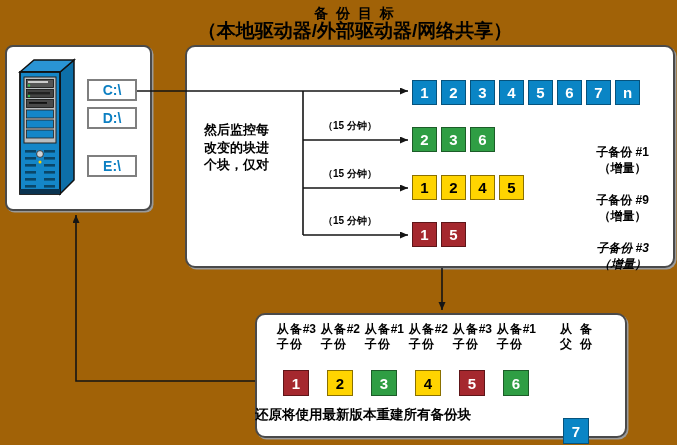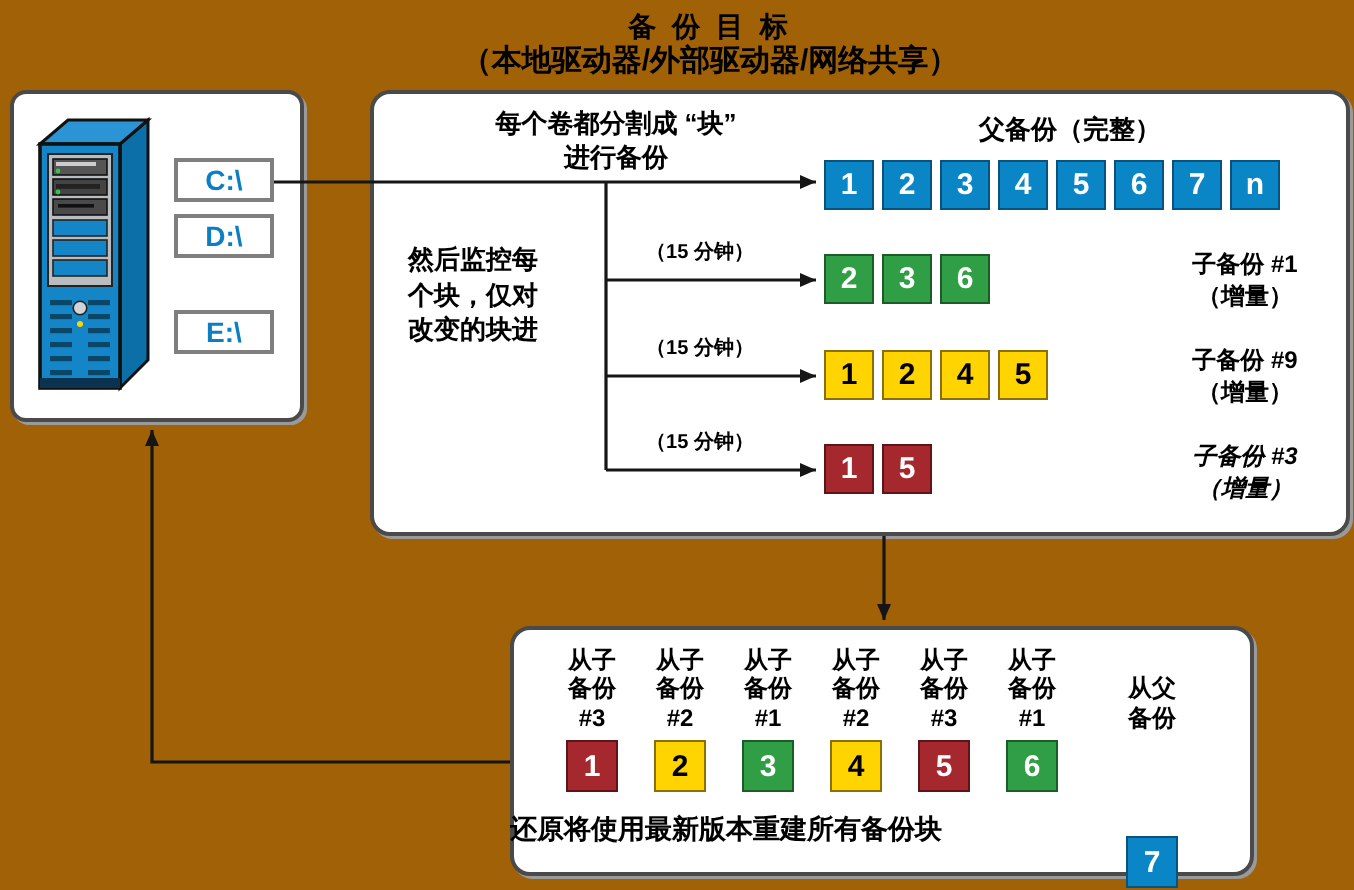--- a/index.html
+++ b/index.html
@@ -10,21 +10,21 @@
   }
   .abs{position:absolute;}
   
   .panel{
     position:absolute;background:#fff;border:2px solid #4a4a4a;border-radius:10px;
     box-shadow:1.5px 1.5px 0 #9a9a9a;box-sizing:border-box;
   }
   
   .title-wrap{left:190px;top:5px;width:330px;text-align:center;line-height:17px;}
   .title-line1{font-size:14px;letter-spacing:2px;}
-  .title-line2{font-size:15px;}
+  .title-line2{font-size:19px;}
   
   .drive{
     position:absolute;left:87px;width:50px;height:22px;background:#fff;
     border:2px solid #7f7f7f;box-sizing:border-box;display:flex;align-items:center;justify-content:center;
     color:#0c7fc2;font-size:14px;
   }
   
   .txt{position:absolute;font-size:13px;line-height:17px;}
   .center{text-align:center;}
   
@@ -33,27 +33,27 @@
     width:25px;height:25px;box-sizing:border-box;border:1px solid #333;
     display:flex;align-items:center;justify-content:center;
     font-size:15px;font-weight:bold;color:#fff;
   }
   .blk.blue{background:#0a85c5;border-color:#06537d;}
   .blk.green{background:#2f9e44;border-color:#1c5c28;}
   .blk.yellow{background:#ffd400;border-color:#8a7000;color:#000;}
   .blk.red{background:#a5282e;border-color:#5e1518;}
   .blk.big{width:26px;height:26px;font-size:15px;}
   .interval{position:absolute;width:100px;text-align:center;font-size:10px;}
-  .child-label{position:absolute;left:570px;width:105px;text-align:center;font-size:12px;line-height:16px;}
+  .child-label{position:absolute;left:570px;width:105px;text-align:center;font-size:12px;line-height:16px;margin-top:20px;}
   
   .rcols{position:absolute;left:276px;top:322px;display:flex;gap:4px;}
   .rcol{width:40px;display:flex;flex-direction:column;align-items:center;}
   .rcol:last-child{margin-left:16px;gap:48px;}
   .rlabel{
-    height:44px;display:flex;flex-direction:column;justify-content:flex-end;
+    height:44px;display:flex;flex-direction:row;justify-content:flex-end;
     text-align:center;font-size:12px;line-height:14.5px;
   }
   .rcol .blk{margin-top:4px;}
   .caption{position:absolute;left:255px;top:406px;width:312px;text-align:left;font-size:13.5px;}
   .overlay{position:absolute;left:0;top:0;pointer-events:none;}
 </style>
 </head>
 <body>
 
 <div class="canvas">
@@ -127,31 +127,26 @@
       <line x1="137" y1="91" x2="408" y2="91" marker-end="url(#ah)"></line>
       <path d="M303,91 V235"></path>
       <line x1="303" y1="140" x2="408" y2="140" marker-end="url(#ah)"></line>
       <line x1="303" y1="188" x2="408" y2="188" marker-end="url(#ah)"></line>
       <line x1="303" y1="235" x2="408" y2="235" marker-end="url(#ah)"></line>
       <line x1="442" y1="268" x2="442" y2="310" marker-end="url(#ah)"></line>
       <path d="M255,381 L76,381 L76,215" marker-end="url(#ah)"></path>
     </g>
   </svg>
 
-  <div class="txt center" style="left:218px;top:53px;width:180px;">
-    <div>每个卷都分割成 “块”</div>
-    <div>进行备份</div>
-  </div>
-
-  <div class="txt center" style="left:435px;top:56px;width:200px;">父备份（完整）</div>
+
 
   <div class="txt" style="left:204px;top:121px;width:80px;line-height:17.5px;">
     <div>然后监控每</div>
+    <div>改变的块进</div>
     <div>个块，仅对</div>
-    <div>改变的块进</div>
   </div>
 
   <div class="interval" style="left:300px;top:119px;">（15 分钟）</div>
   <div class="interval" style="left:300px;top:167px;">（15 分钟）</div>
   <div class="interval" style="left:300px;top:214px;">（15 分钟）</div>
 
   <div class="blkrow" style="left:412px;top:80px;">
       <div class="blk blue">1</div>
       <div class="blk blue">2</div>
       <div class="blk blue">3</div>

